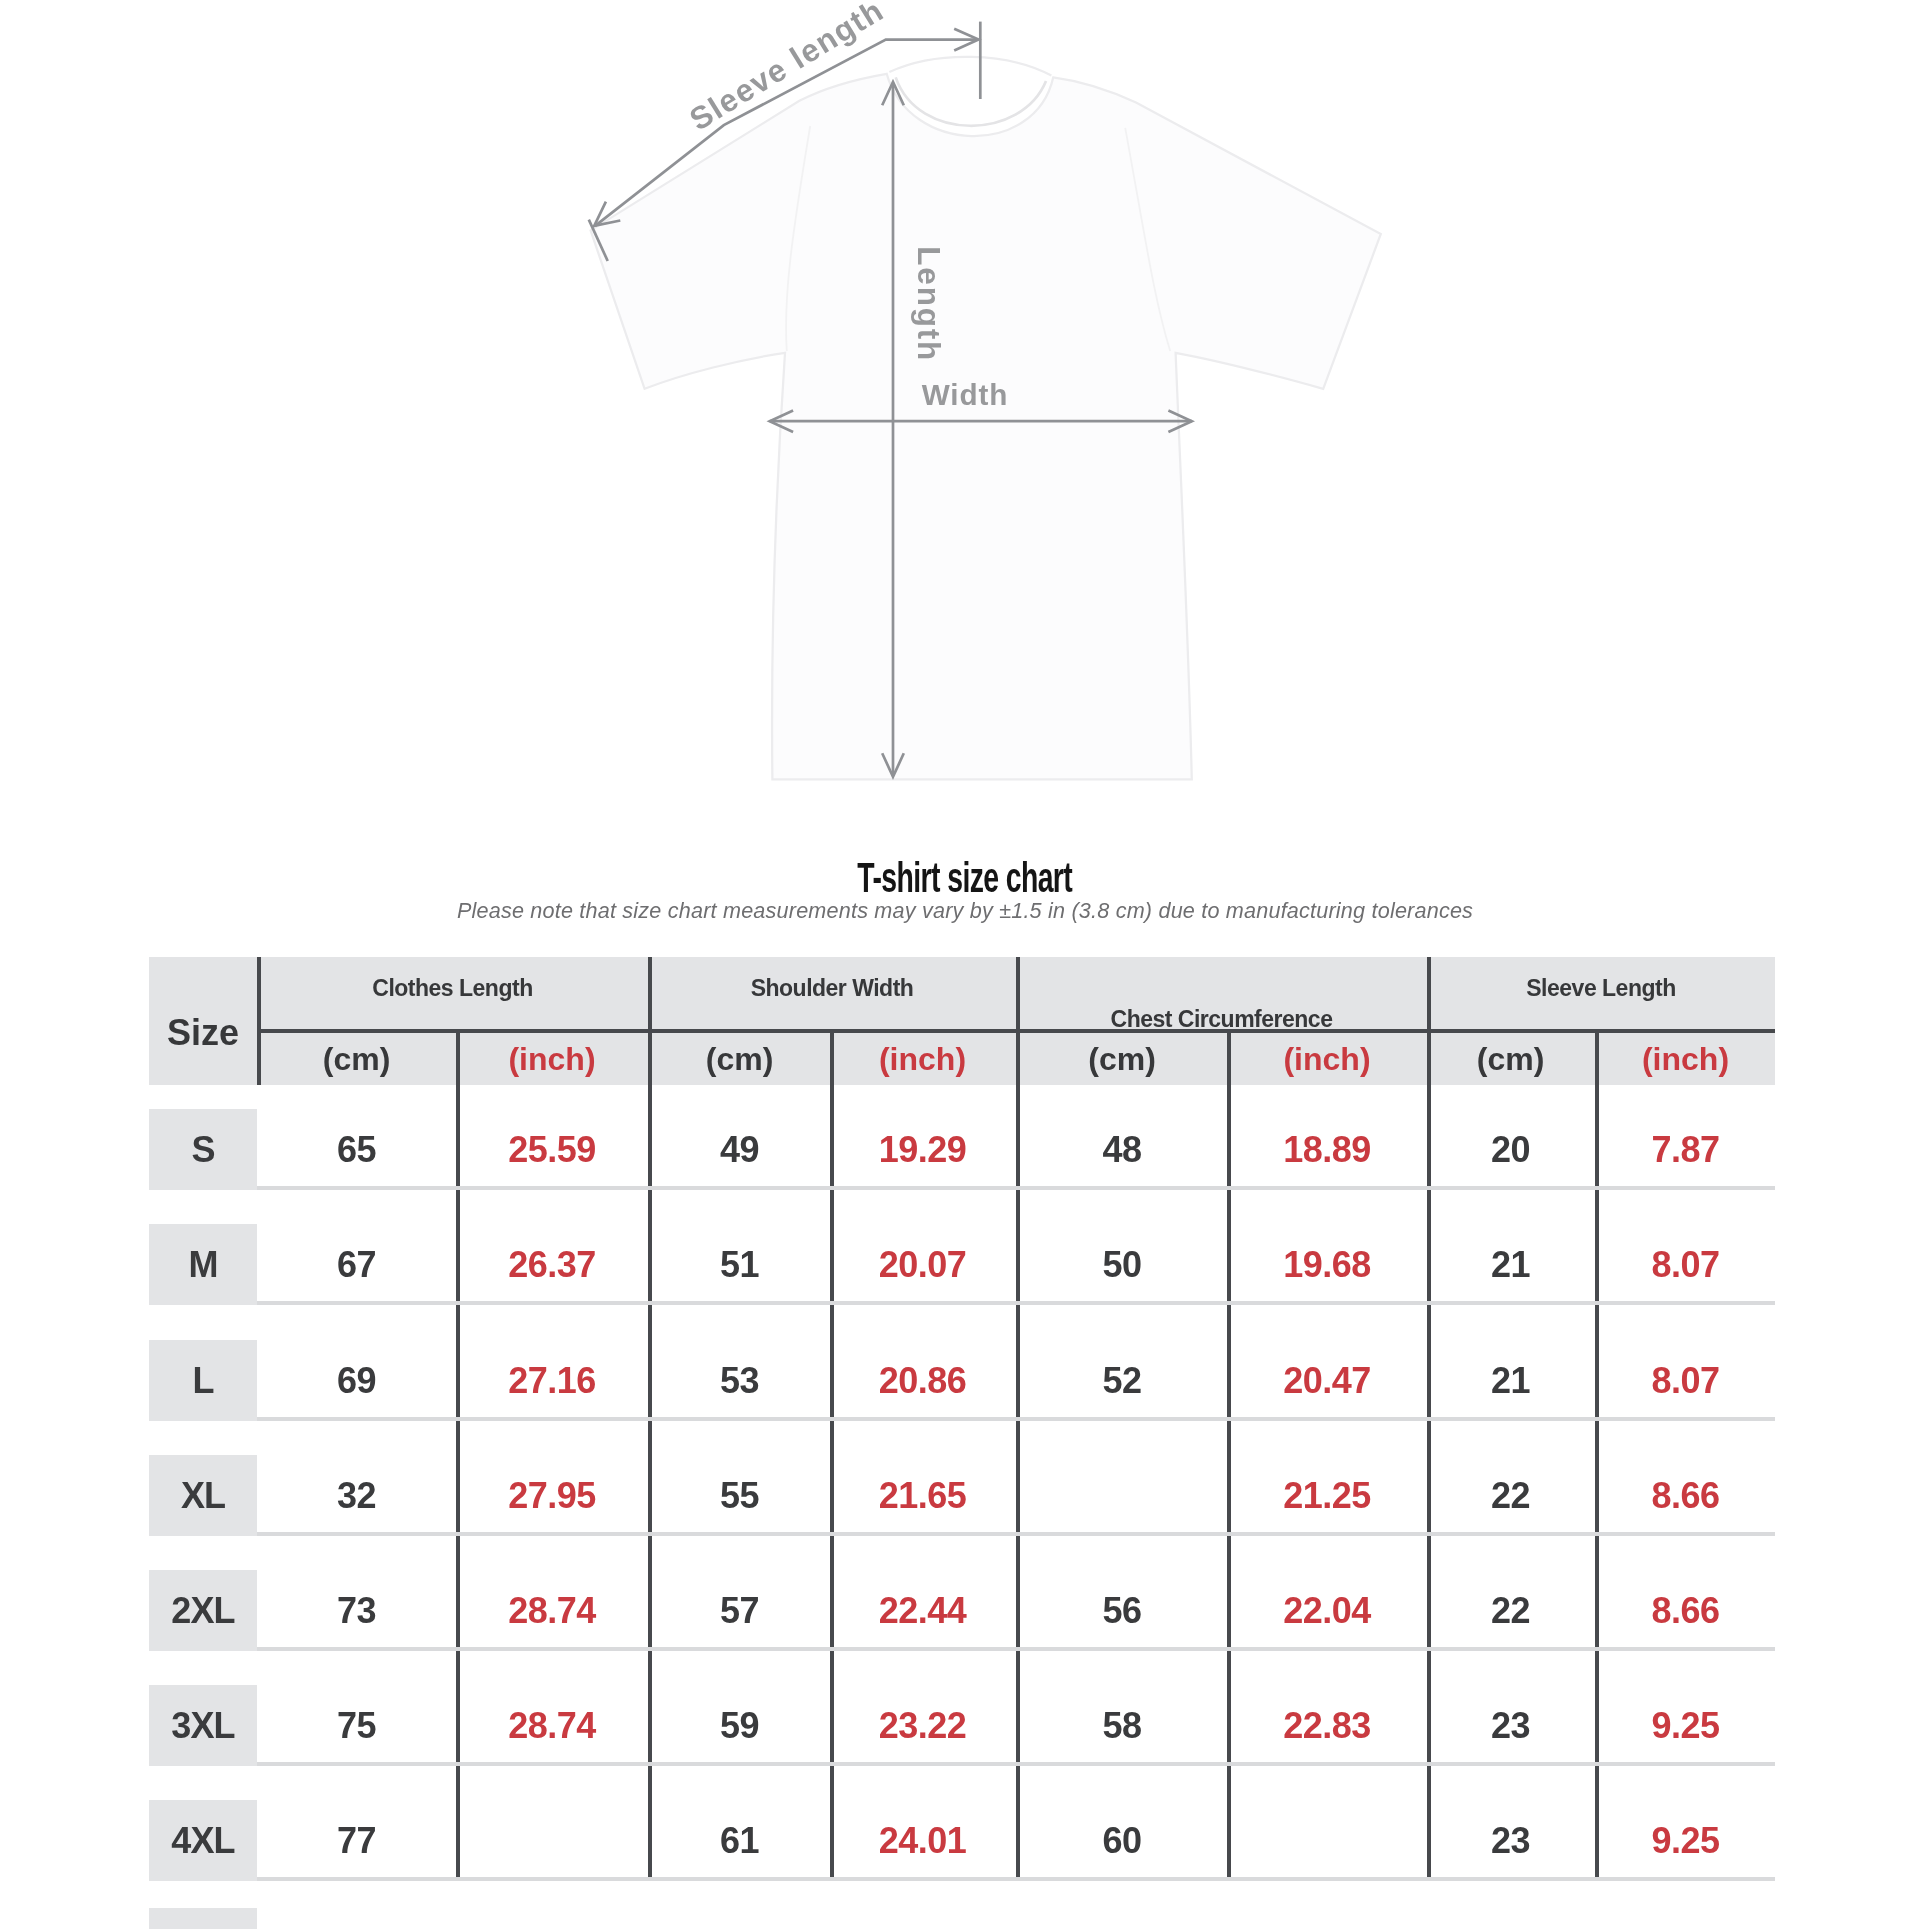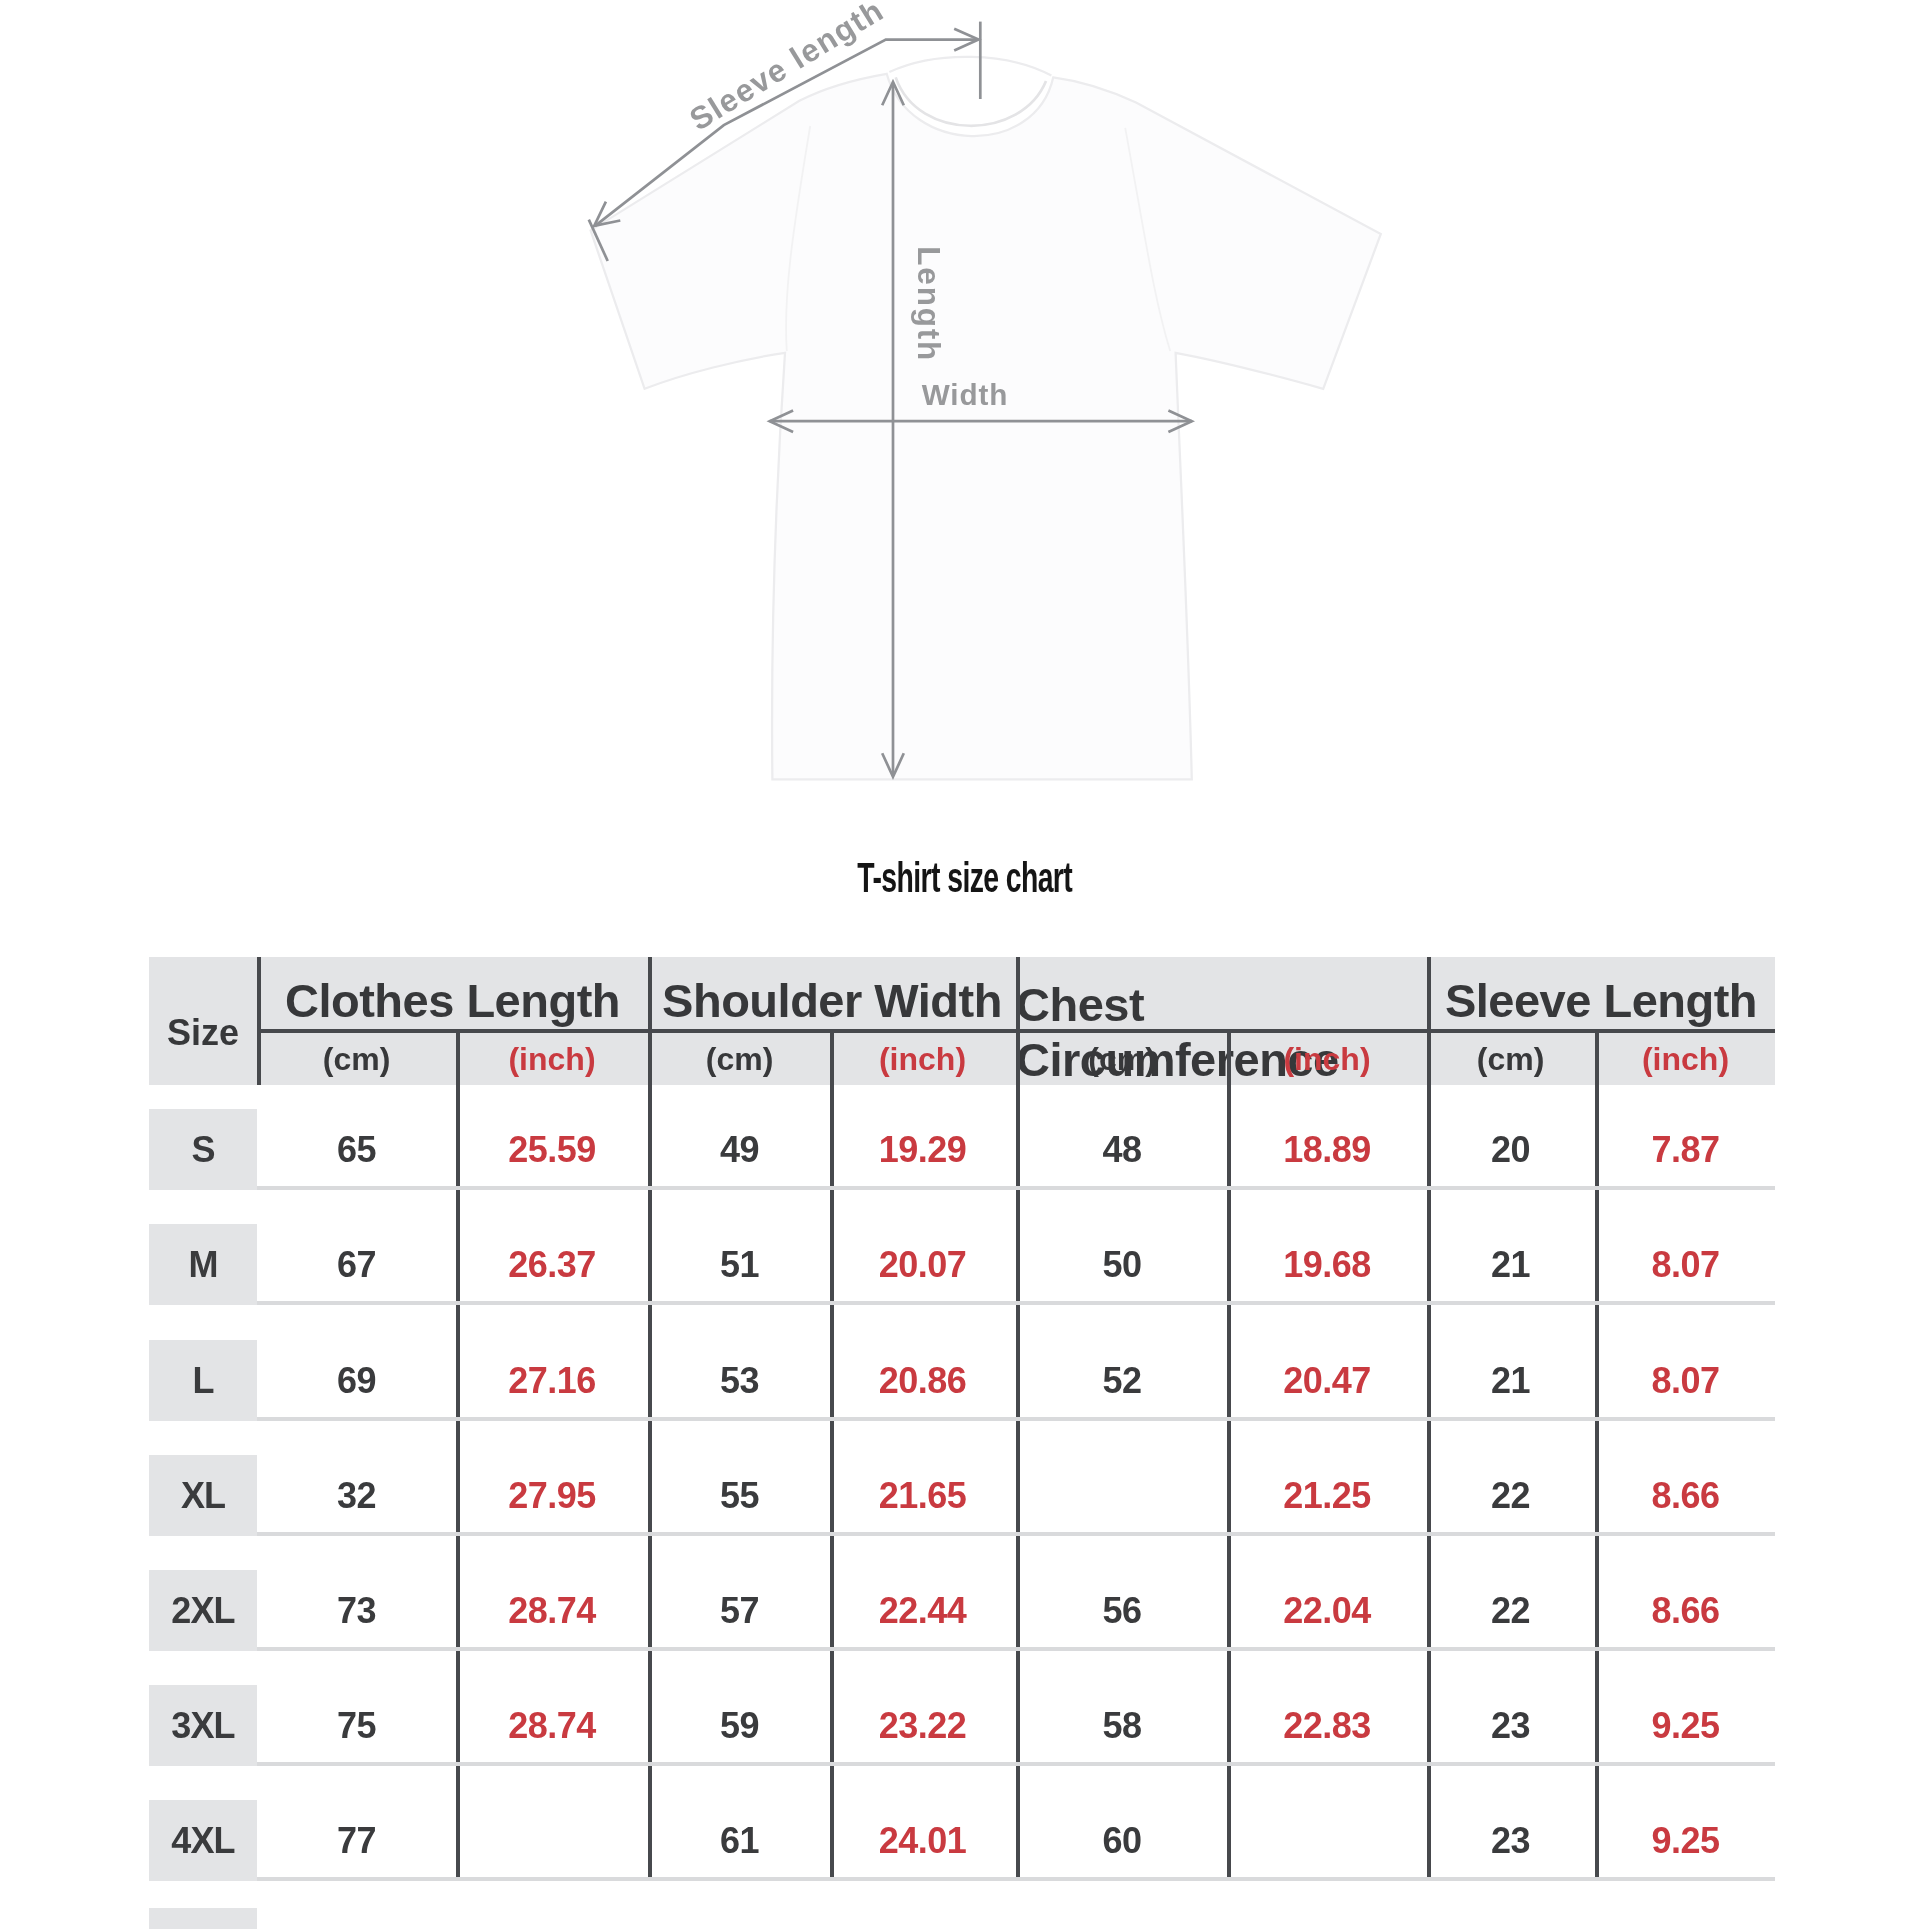--- a/index.html
+++ b/index.html
@@ -15,21 +15,21 @@
   #subtitle{position:absolute;left:0;top:898px;width:1930px;text-align:center;
             font-style:italic;font-size:21.6px;color:#6e6e70;letter-spacing:0.2px;}
   
   #size-table{position:absolute;left:149px;top:957px;width:1626px;height:973px;}
   .hdr-bg{position:absolute;left:0;top:0;width:1626px;height:128px;background:#e3e4e6;}
   .vline{position:absolute;width:3.6px;background:#47494d;}
   .hline-dark{position:absolute;left:108px;top:72px;width:1518px;height:3.6px;background:#47494d;}
   .hcell{position:absolute;display:flex;align-items:center;justify-content:center;
          color:#37383a;font-weight:bold;}
   .h-size{left:0;top:0;width:108px;height:152px;font-size:36px;}
-  .g-label{top:16px;height:55px;font-size:47px;letter-spacing:-0.5px;}
+  .g-label{top:4px;height:55px;font-size:23px;letter-spacing:-0.5px;}
   .g0{left:108px;width:391px;} .g1{left:499px;width:368px;} .g2{left:867px;width:411px;margin-top:31px;} .g3{left:1278px;width:348px;}
   .units{position:absolute;left:0;top:76px;width:1626px;height:52px;}
   .cell{position:absolute;top:0;height:100%;display:flex;align-items:center;justify-content:center;}
   .c0{left:108px;width:199px;} .c1{left:307px;width:192px;}
   .c2{left:499px;width:183px;} .c3{left:681px;width:185px;}
   .c4{left:867px;width:212px;} .c5{left:1078px;width:200px;}
   .c6{left:1278px;width:167px;} .c7{left:1446px;width:181px;}
   .unit{font-size:32px;font-weight:bold;color:#37383a;}
   .red{color:#c93a40 !important;}
   #rows{position:absolute;left:0;top:0;width:1626px;height:100%;}
@@ -84,20 +84,21 @@
       <path d="M 855,468 L 1324,468"></path>
       <path d="M 881,456 L 855,468 L 881,480"></path>
       <path d="M 1298,456 L 1324,468 L 1298,480"></path>
     </g>
     <text class="ann-text" x="1072" y="450" text-anchor="middle" font-size="33" letter-spacing="1">Width</text>
   </svg>
 
   <div id="title-wrap">
     <span id="page-title">T-shirt size chart</span>
   </div>
+  <div id="subtitle">Please note that size chart measurements may vary by ±1.5 in (3.8 cm) due to manufacturing tolerances</div>
 
   <div id="size-table">
     <div class="hdr-bg"></div>
 
     <div class="hcell h-size">Size</div>
     <div class="hcell g-label g0">Clothes Length</div>
     <div class="hcell g-label g1">Shoulder Width</div>
     <div class="hcell g-label g2">Chest Circumference</div>
     <div class="hcell g-label g3">Sleeve Length</div>
     <div class="units">

